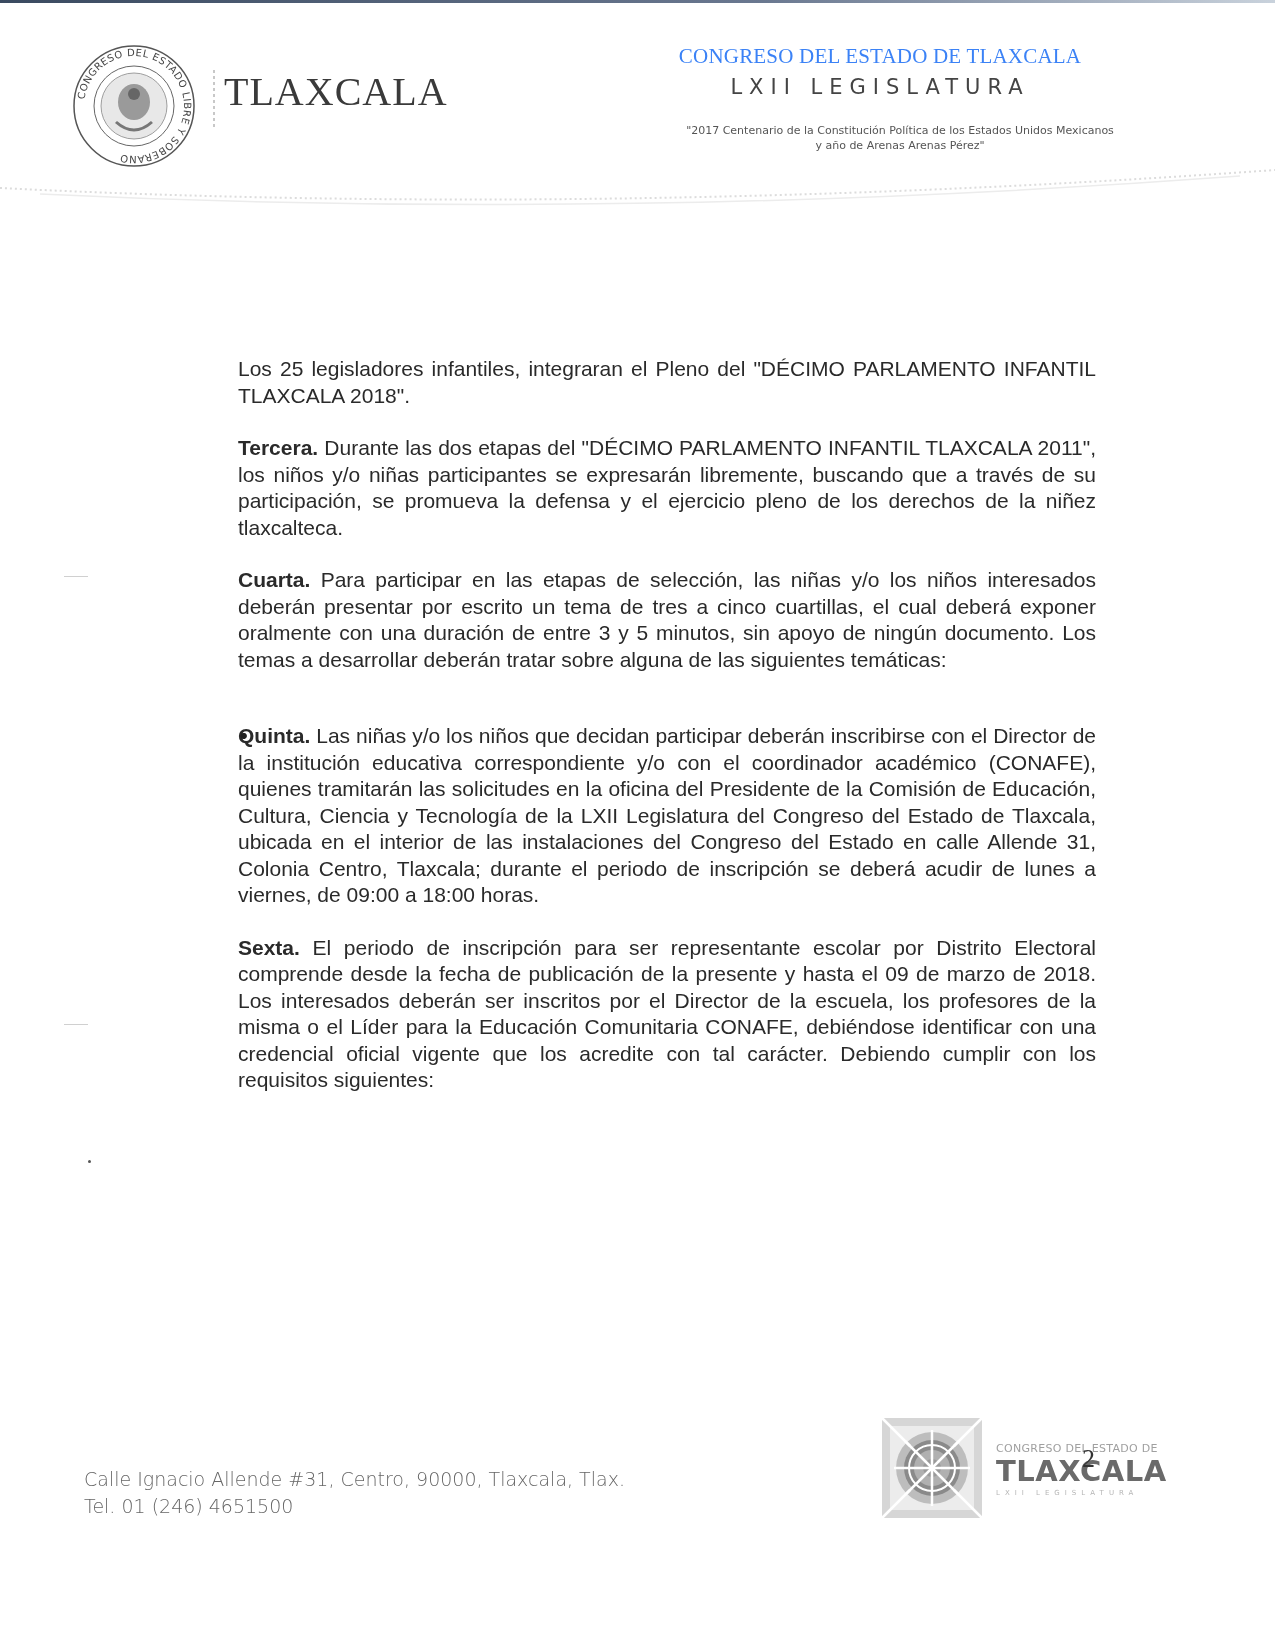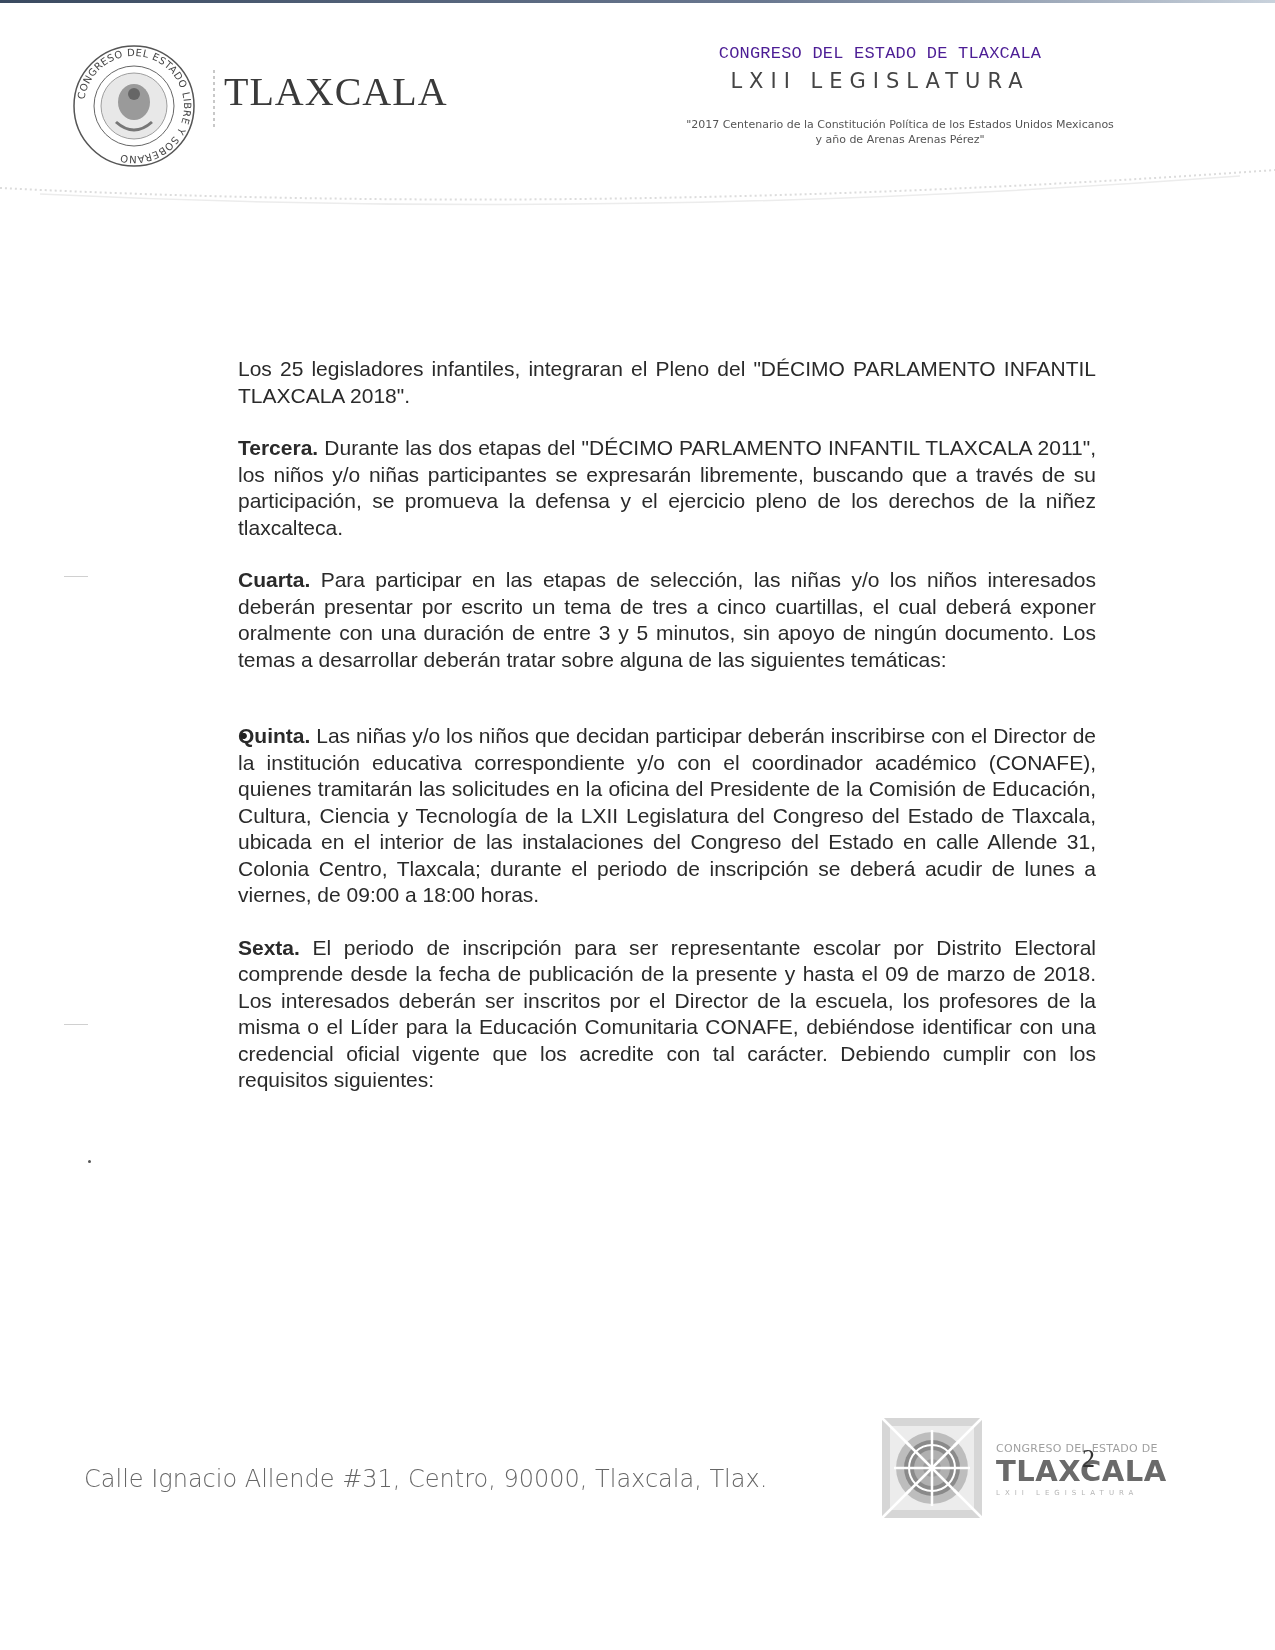--- a/index.html
+++ b/index.html
@@ -27,21 +27,21 @@
     }
     .brand-title {
       position: absolute; left: 224px; top: 68px;
       font-family: "Liberation Serif", "DejaVu Serif", serif;
       font-size: 40px; letter-spacing: 1px; color: #3a3a3a;
     }
     .header-right {
       position: absolute; left: 600px; top: 44px; width: 560px; text-align: center;
     }
     .hdr-congreso {
-      font-family: Liberation Mono, monospace; font-size: 17px; color: #4c1d95;
+      font-family: Liberation Serif, serif; font-size: 21px; color: #3b82f6;
       letter-spacing: 0.2px;
     }
     .hdr-legis {
       font-family: "DejaVu Sans", sans-serif; font-size: 21px; color: #444;
       letter-spacing: 7px; margin-top: 6px;
     }
     .hdr-motto {
       font-family: "DejaVu Sans", sans-serif; font-size: 11px; color: #555;
       margin-top: 24px; line-height: 15px;
       padding-left: 40px;
@@ -69,21 +69,21 @@
     
     .scan-mark {
       position: absolute; height: 1px; background: #d0d0d0;
     }
     .scan-dot {
       position: absolute; width: 3px; height: 3px; border-radius: 50%; background: #555;
     }
     
     .footer-address {
       position: absolute; left: 84px; top: 1466px;
-      font-family: "DejaVu Sans", sans-serif; font-size: 24px; color: #666;
+      font-family: "DejaVu Sans", sans-serif; font-size: 19px; color: #666;
       line-height: 27px; font-weight: 300;
     }
     .footer-logo-mark {
       position: absolute; left: 880px; top: 1416px; width: 104px; height: 104px;
     }
     .footer-logo-mark svg { width: 100%; height: 100%; }
     .footer-logo-text {
       position: absolute; left: 996px; top: 1442px; width: 180px;
     }
     .flt-small {
@@ -161,20 +161,21 @@
     </li>
   </ul>
 
   <p class="para"><b>Quinta.</b><span> Las niñas y/o los niños que decidan participar deberán inscribirse con el Director de la institución educativa correspondiente y/o con el coordinador académico (CONAFE), quienes tramitarán las solicitudes en la oficina del Presidente de la Comisión de Educación, Cultura, Ciencia y Tecnología de la LXII Legislatura del Congreso del Estado de Tlaxcala, ubicada en el interior de las instalaciones del Congreso del Estado en calle Allende 31, Colonia Centro, Tlaxcala; durante el periodo de inscripción se deberá acudir de lunes a viernes, de 09:00 a 18:00 horas.</span></p>
 
   <p class="para"><b>Sexta.</b><span> El periodo de inscripción para ser representante escolar por Distrito Electoral comprende desde la fecha de publicación de la presente y hasta el 09 de marzo de 2018. Los interesados deberán ser inscritos por el Director de la escuela, los profesores de la misma o el Líder para la Educación Comunitaria CONAFE, debiéndose identificar con una credencial oficial vigente que los acredite con tal carácter. Debiendo cumplir con los requisitos siguientes:</span></p>
 </div>
 
 <div class="footer-address">
   <div>Calle Ignacio Allende #31, Centro, 90000, Tlaxcala, Tlax.</div>
+  <div>Tel. 01 (246) 4651500</div>
 </div>
 
 <div class="footer-logo-mark">
   <svg viewBox="0 0 104 104">
     <rect x="2" y="2" width="100" height="100" fill="#d6d6d6"></rect>
     <rect x="10" y="10" width="84" height="84" fill="#ececec"></rect>
     <circle cx="52" cy="52" r="36" fill="#bdbdbd"></circle>
     <circle cx="52" cy="52" r="28" fill="#8a8a8a"></circle>
     <circle cx="52" cy="52" r="18" fill="#b0b0b0"></circle>
     <circle cx="52" cy="52" r="9" fill="#9a9a9a"></circle>

